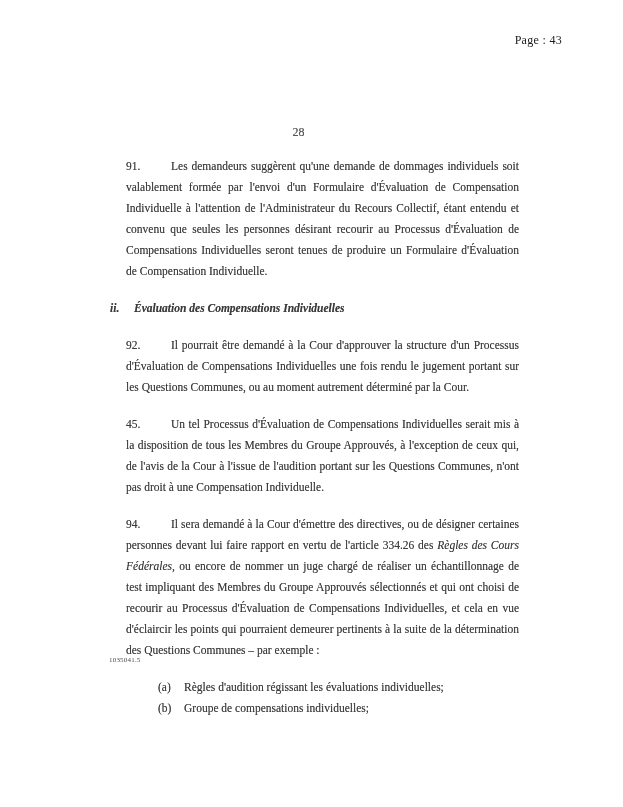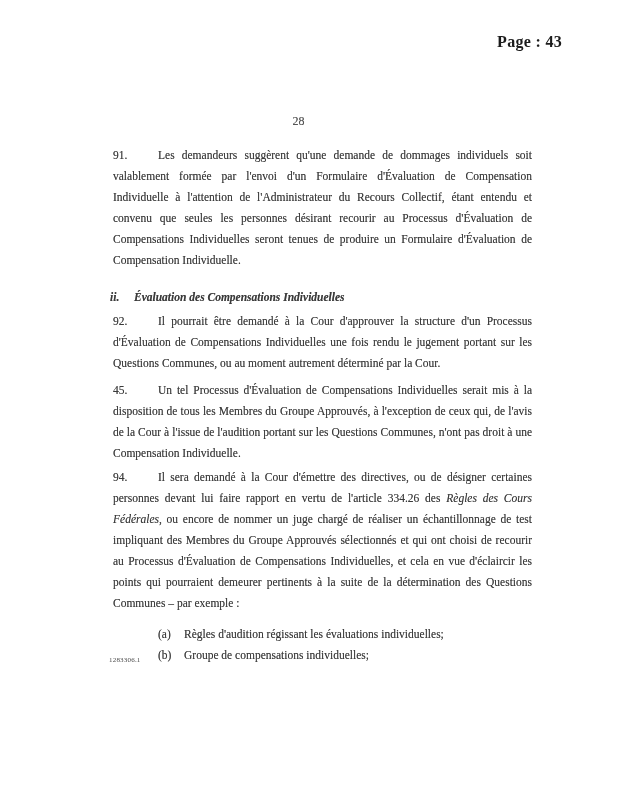--- a/index.html
+++ b/index.html
@@ -11,47 +11,46 @@
     width: 623px;
     height: 807px;
     position: relative;
     overflow: hidden;
     font-family: "Liberation Serif", serif;
   }
   .page-label {
     position: absolute;
     top: 33px;
     right: 61px;
-    font-size: 16px;
+    font-size: 12px;
     color: #1b1b1b;
     letter-spacing: 0.3px;
-    font-weight: bold;
   }
   
   .scan {
     position: absolute;
     left: 110px;
     top: 114px;
     width: 425px;
     color: #3a3a3a;
     font-size: 11.5px;
     line-height: 21px;
     text-shadow: 0 0 0.5px rgba(58,58,58,0.55);
   }
   .scan-page-num {
     text-align: center;
     position: relative;
     left: -24px;
     font-size: 12px;
     line-height: 12px;
     color: #555555;
-    margin: 1px 0 18px 0;
+    margin: 12px 0 18px 0;
   }
   .para {
-    margin: 3px;
+    margin: 16px;
     text-align: justify;
   }
   .para.gap { margin-top: 6px; }
   .pnum {
     display: inline-block;
     width: 45px;
   }
   .heading {
     margin: 16px 0 0 0;
     font-weight: bold;
@@ -107,13 +106,13 @@
 
   <p class="para"><span class="pnum">94.</span><span>Il sera demandé à la Cour d'émettre des directives, ou de désigner certaines personnes devant lui faire rapport en vertu de l'article 334.26 des </span><span class="it">Règles des Cours Fédérales</span><span>, ou encore de nommer un juge chargé de réaliser un échantillonnage de test impliquant des Membres du Groupe Approuvés sélectionnés et qui ont choisi de recourir au Processus d'Évaluation de Compensations Individuelles, et cela en vue d'éclaircir les points qui pourraient demeurer pertinents à la suite de la détermination des Questions Communes – par exemple :</span></p>
 
   <div class="list">
     <div class="list-item"><span class="marker">(a)</span><span>Règles d'audition régissant les évaluations individuelles;</span></div>
     <div class="list-item"><span class="marker">(b)</span><span>Groupe de compensations individuelles;</span></div>
   </div>
 
 </div>
 
-<div class="footer-id">1283306.1</div>
+<div class="footer-id">1035041.5</div>
 
 </body></html>

